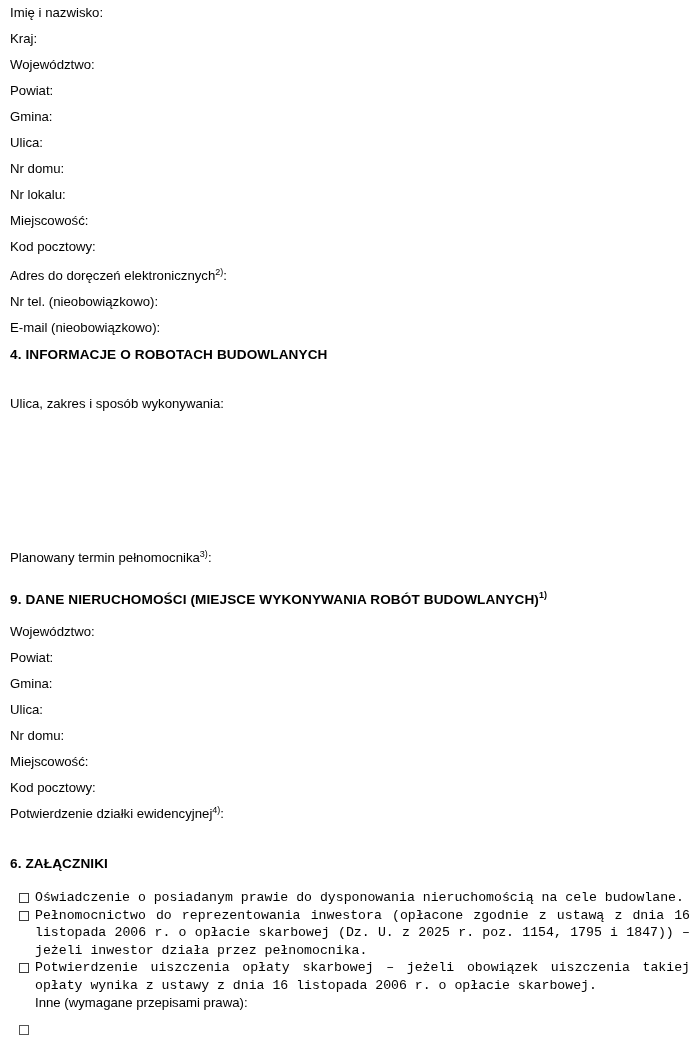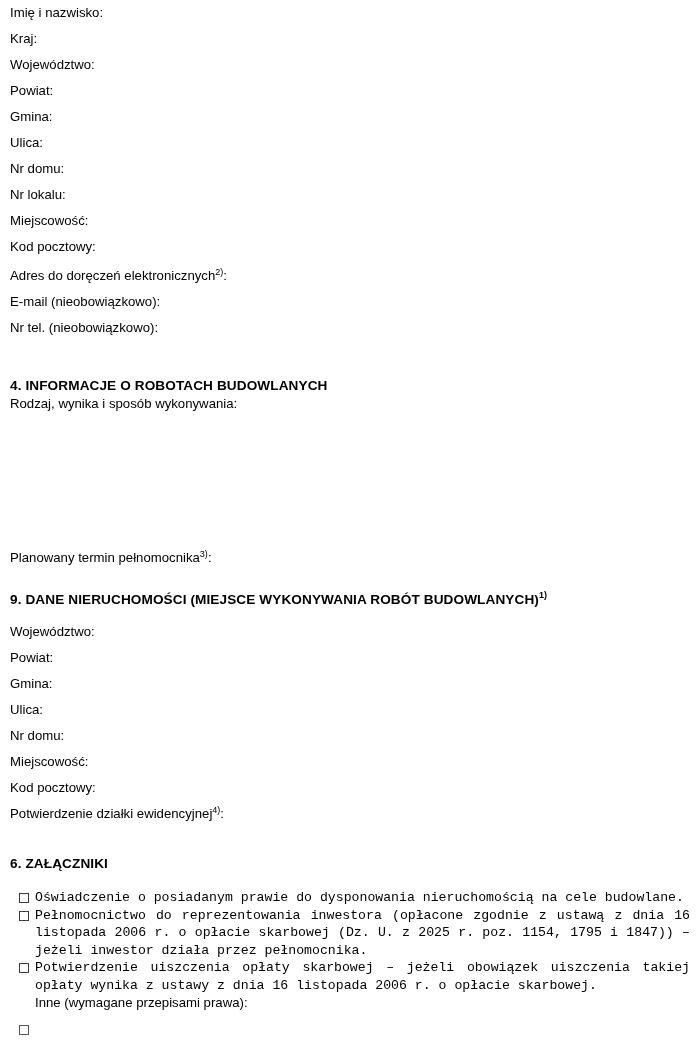--- a/index.html
+++ b/index.html
@@ -121,30 +121,30 @@
     <div class="field-row"><span>Gmina:</span></div>
     <div class="field-row"><span>Ulica:</span></div>
     <div class="field-row"><span>Nr domu:</span></div>
     <div class="field-row"><span>Nr lokalu:</span></div>
     <div class="field-row"><span>Miejscowość:</span></div>
     <div class="field-row"><span>Kod pocztowy:</span></div>
   </div>
 
   <div class="blk field-list-tight" style="top:268px;">
     <div class="field-row"><span>Adres do doręczeń elektronicznych</span><sup class="note">2)</sup><span>:</span></div>
+    <div class="field-row"><span>Nr tel. (nieobowiązkowo):</span></div>
     <div class="field-row"><span>E-mail (nieobowiązkowo):</span></div>
-    <div class="field-row"><span>Nr tel. (nieobowiązkowo):</span></div>
   </div>
 
-  <div class="blk" style="top:377px;">
+  <div class="blk" style="top:346px;">
     <div class="section-heading">4. INFORMACJE O ROBOTACH BUDOWLANYCH</div>
   </div>
 
   <div class="blk" style="top:396px;">
-    <div class="field-row">Rodzaj, wynika i sposób wykonywania:</div>
+    <div class="field-row">Ulica, zakres i sposób wykonywania:</div>
   </div>
 
   <div class="blk writing-area" style="top:416px; width:680px;"></div>
 
   <div class="blk" style="top:550px;">
     <div class="field-row"><span>Planowany termin pełnomocnika</span><sup class="note">3)</sup><span>:</span></div>
   </div>
 
   <div class="blk" style="top:591px;">
     <div class="section-heading"><span>9. DANE NIERUCHOMOŚCI (MIEJSCE WYKONYWANIA ROBÓT BUDOWLANYCH)</span><sup class="note">1)</sup></div>

